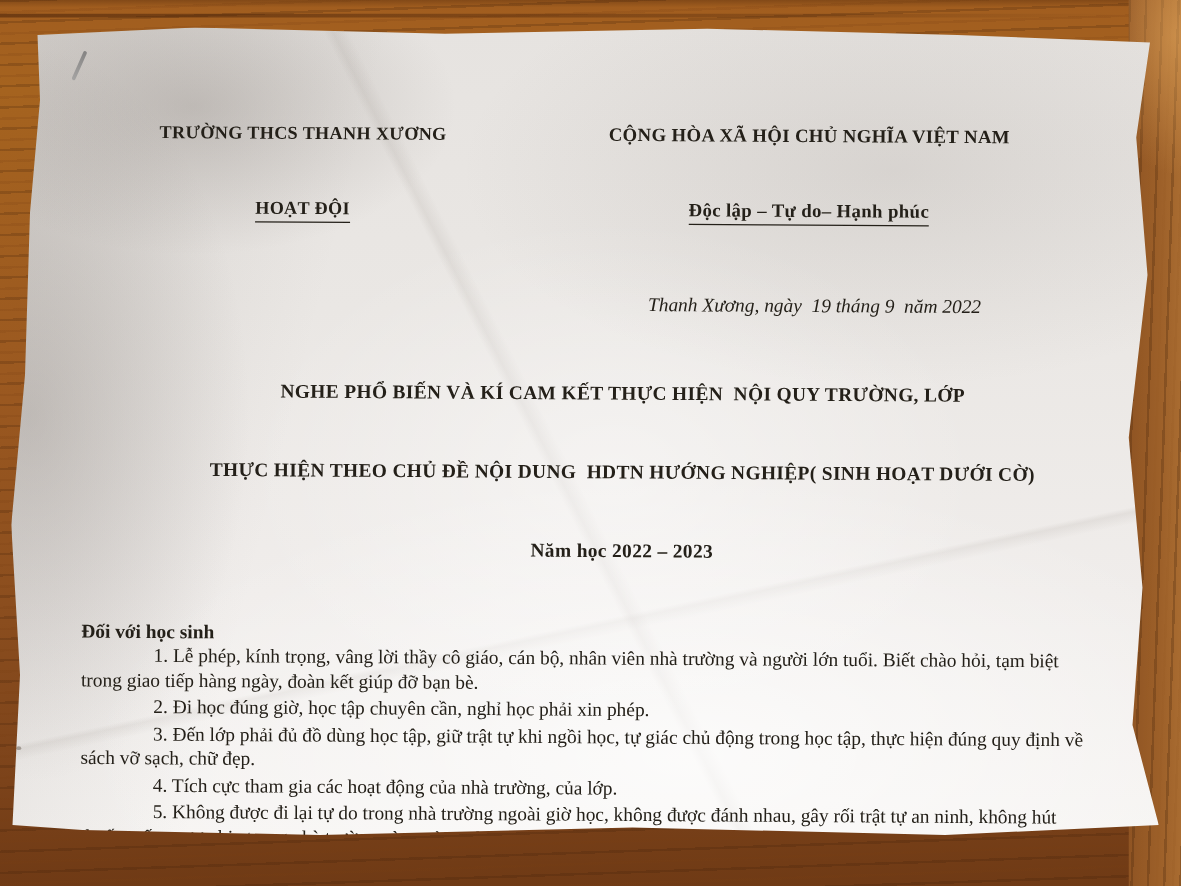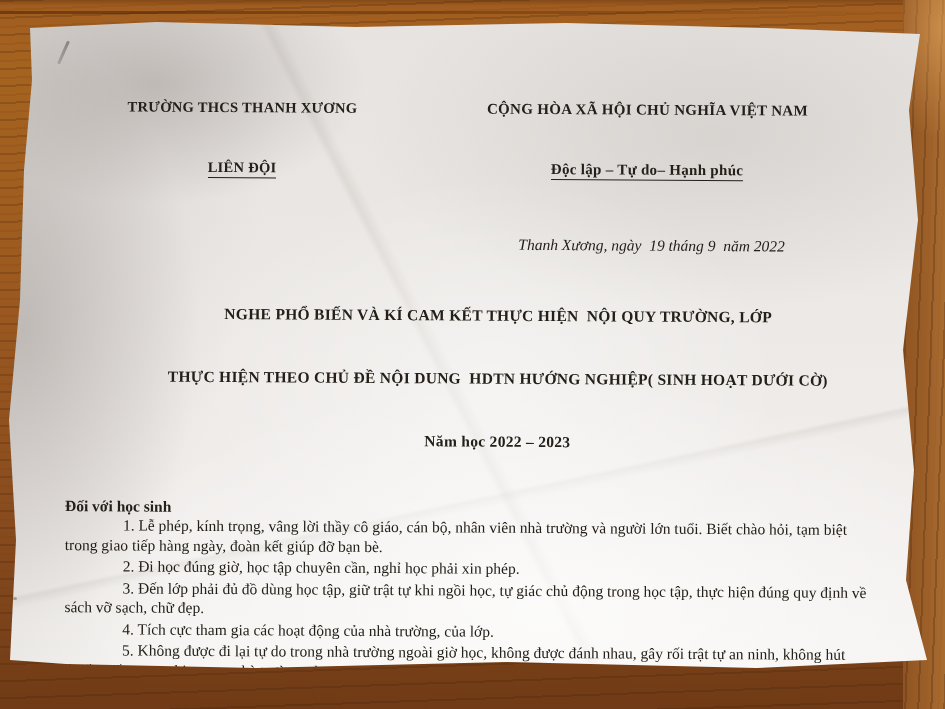--- a/index.html
+++ b/index.html
@@ -86,21 +86,21 @@
 
 <div class="paper">
   <div class="pen-mark"></div>
   <div class="speck"></div>
 
   <div class="doc-content">
 
     <div class="header-row">
       <div class="header-left">
         <div>TRƯỜNG THCS THANH XƯƠNG</div>
-        <div><span class="u">LIÊN ĐỘI</span></div>
+        <div><span class="u">HOẠT ĐỘI</span></div>
       </div>
       <div class="header-right">
         <div>CỘNG HÒA XÃ HỘI CHỦ NGHĨA VIỆT NAM</div>
         <div><span class="u">Độc lập – Tự do– Hạnh phúc</span></div>
       </div>
     </div>
 
     <div class="dateline">Thanh Xương, ngày  19 tháng 9  năm 2022</div>
 
     <div class="title-block">

